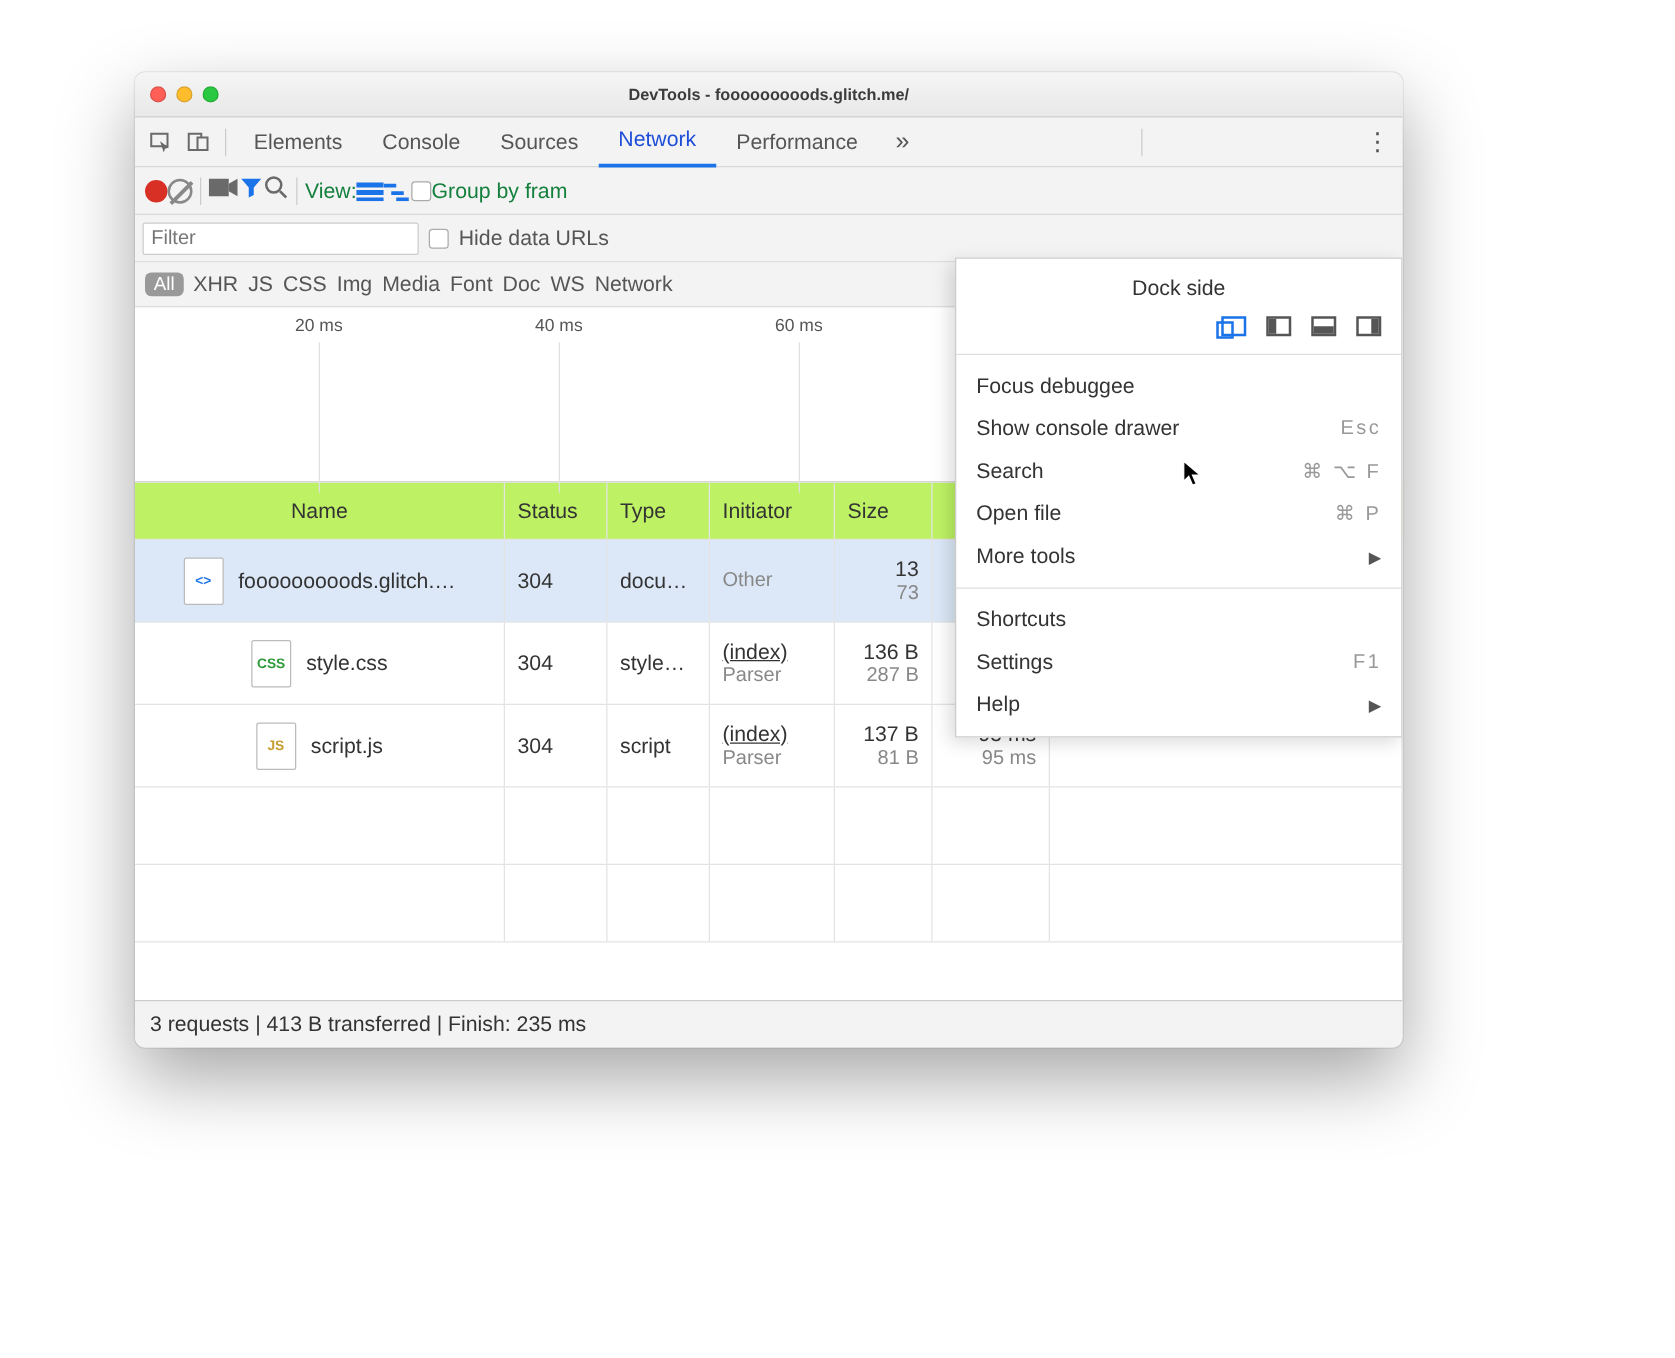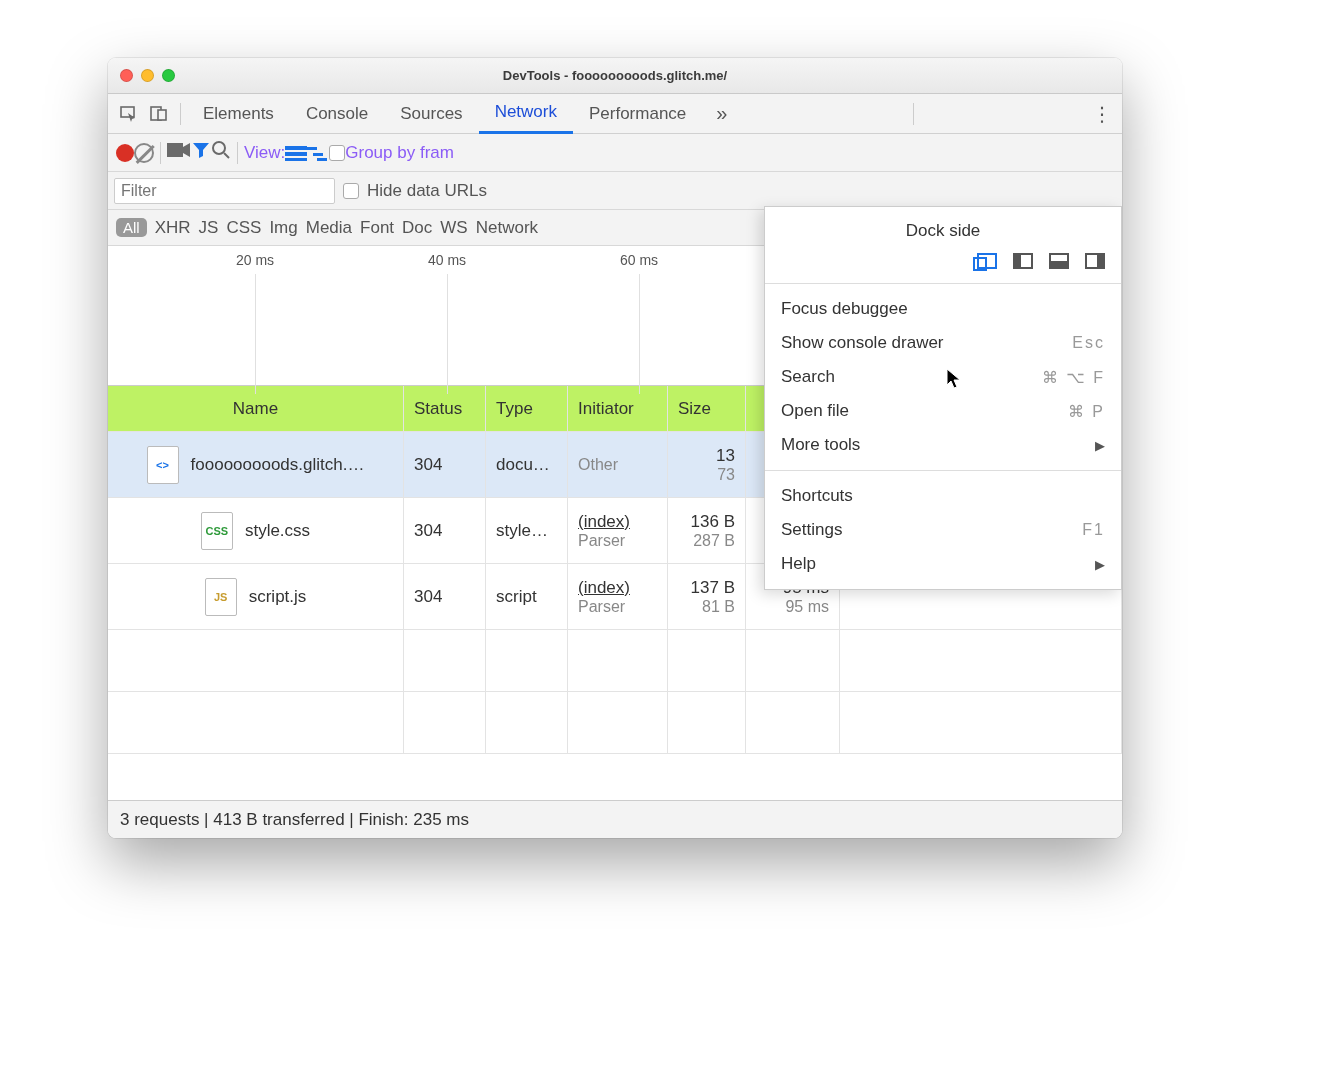--- a/index.html
+++ b/index.html
@@ -20,21 +20,21 @@
 
 .tabbar { height: 40px; display: flex; align-items: center; border-bottom: 1px solid #d0d0d0;
   background: #f3f3f3; font-size: 17px; color: #555; }
 .toolbtn { width: 30px; height: 30px; display: inline-flex; align-items: center; justify-content: center; color:#6a6a6a; }
 .vdiv { width:1px; height:22px; background:#ccc; margin:0 6px; }
 .tab { padding: 0 16px; height: 40px; display: flex; align-items: center; cursor: default; }
 .tab.active { color: #1d4ed8; border-bottom: 3px solid #1a73e8; margin-bottom:-1px; font-weight:400; }
 .kebab { margin-left: auto; margin-right: 10px; font-size:20px; color:#555; }
 
 .filterbar { height: 38px; display: flex; align-items: center; padding: 0 8px; 
-  border-bottom: 1px solid #d8d8d8; background:#f3f3f3; font-size:17px; color:#8b5cf6; }
+  border-bottom: 1px solid #d8d8d8; background:#f3f3f3; font-size:17px; color:#15803d; }
 .recdot { width:18px; height:18px; border-radius:50%; background:#d93025; }
 .clearring { width:20px; height:20px; border:2.5px solid #888; border-radius:50%; position:relative; }
 .clearring::after { content:""; position:absolute; left:-3px; top:8px; width:24px; height:2.5px; background:#888; transform:rotate(-45deg); }
 .funnel { color:#1a73e8; }
 .viewicon { width:22px; height:16px; display:inline-block; }
 .chk { width:16px; height:16px; border:1px solid #aaa; border-radius:3px; background:#fff; }
 
 .filterrow { height: 38px; display: flex; align-items: center; border-bottom: 1px solid #d8d8d8;
   background:#f3f3f3; font-size:17px; color:#555; }
 .filterinput { flex:0 0 216px; height:26px; margin:0 0 0 6px; border:1px solid #ccc; background:#fff;

